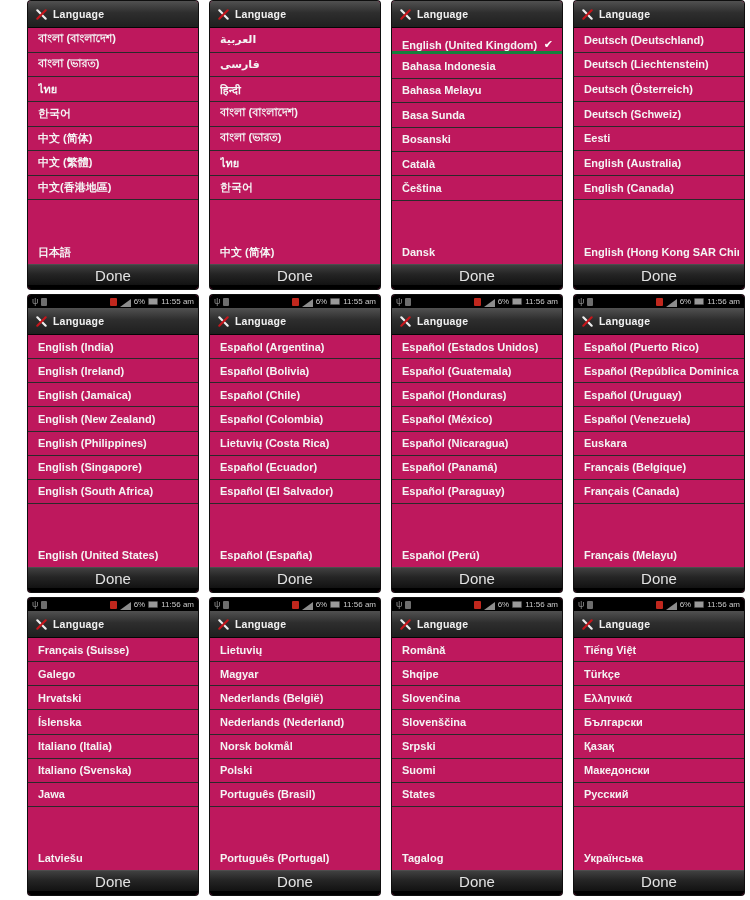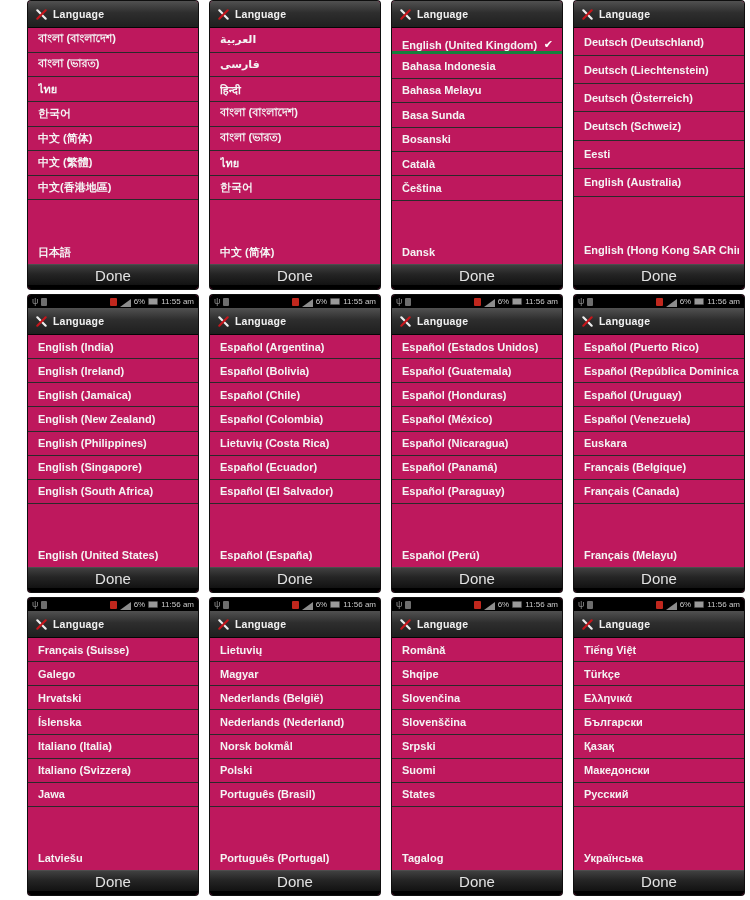--- a/index.html
+++ b/index.html
@@ -269,20 +269,24 @@
   <li class="item">
     <span class="item-label">Eesti</span>
 
   </li>
 
   <li class="item">
     <span class="item-label">English (Australia)</span>
 
   </li>
 
+  <li class="item">
+    <span class="item-label">English (Canada)</span>
+
+  </li>
 
   <li class="item">
     <span class="item-label">English (Hong Kong SAR China)</span>
 
   </li>
 </ul>
     <div class="done-bar">
       <span class="done-label">Done</span>
     </div>
     <div class="bottom-strip"></div>
@@ -606,21 +610,21 @@
     <span class="item-label">Íslenska</span>
 
   </li>
 
   <li class="item">
     <span class="item-label">Italiano (Italia)</span>
 
   </li>
 
   <li class="item">
-    <span class="item-label">Italiano (Svizzera)</span>
+    <span class="item-label">Italiano (Svenska)</span>
 
   </li>
 
   <li class="item">
     <span class="item-label">Jawa</span>
 
   </li>
 
   <li class="item">
     <span class="item-label">Latviešu</span>

